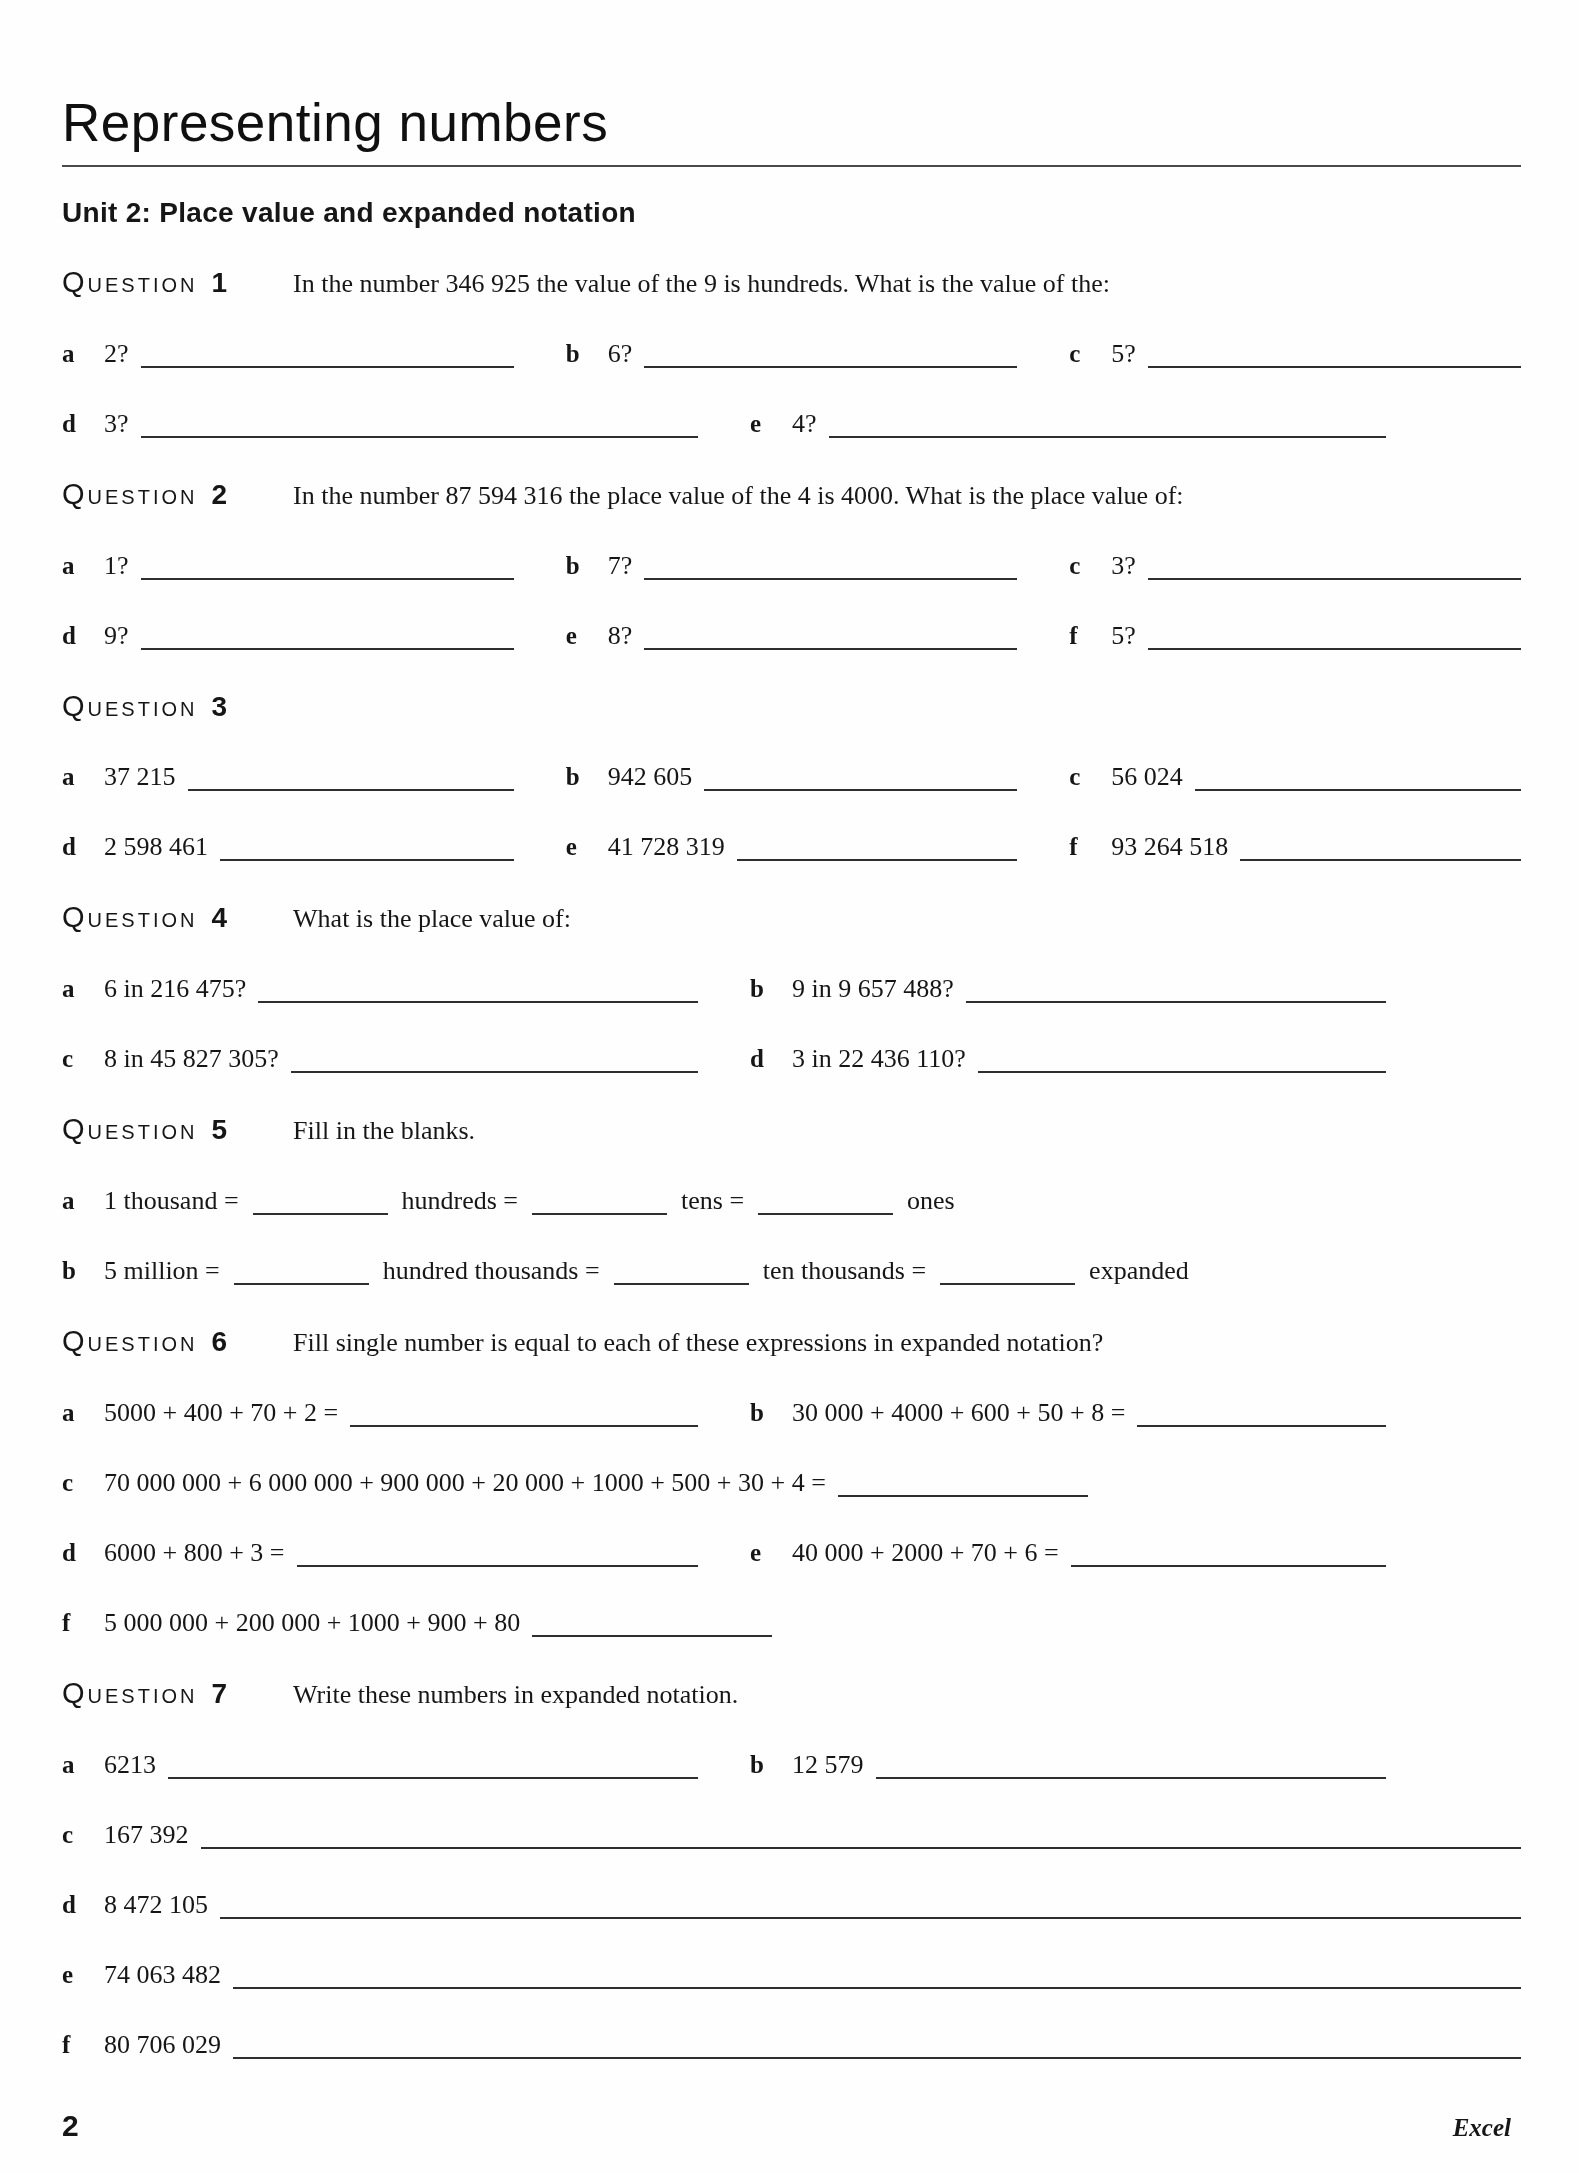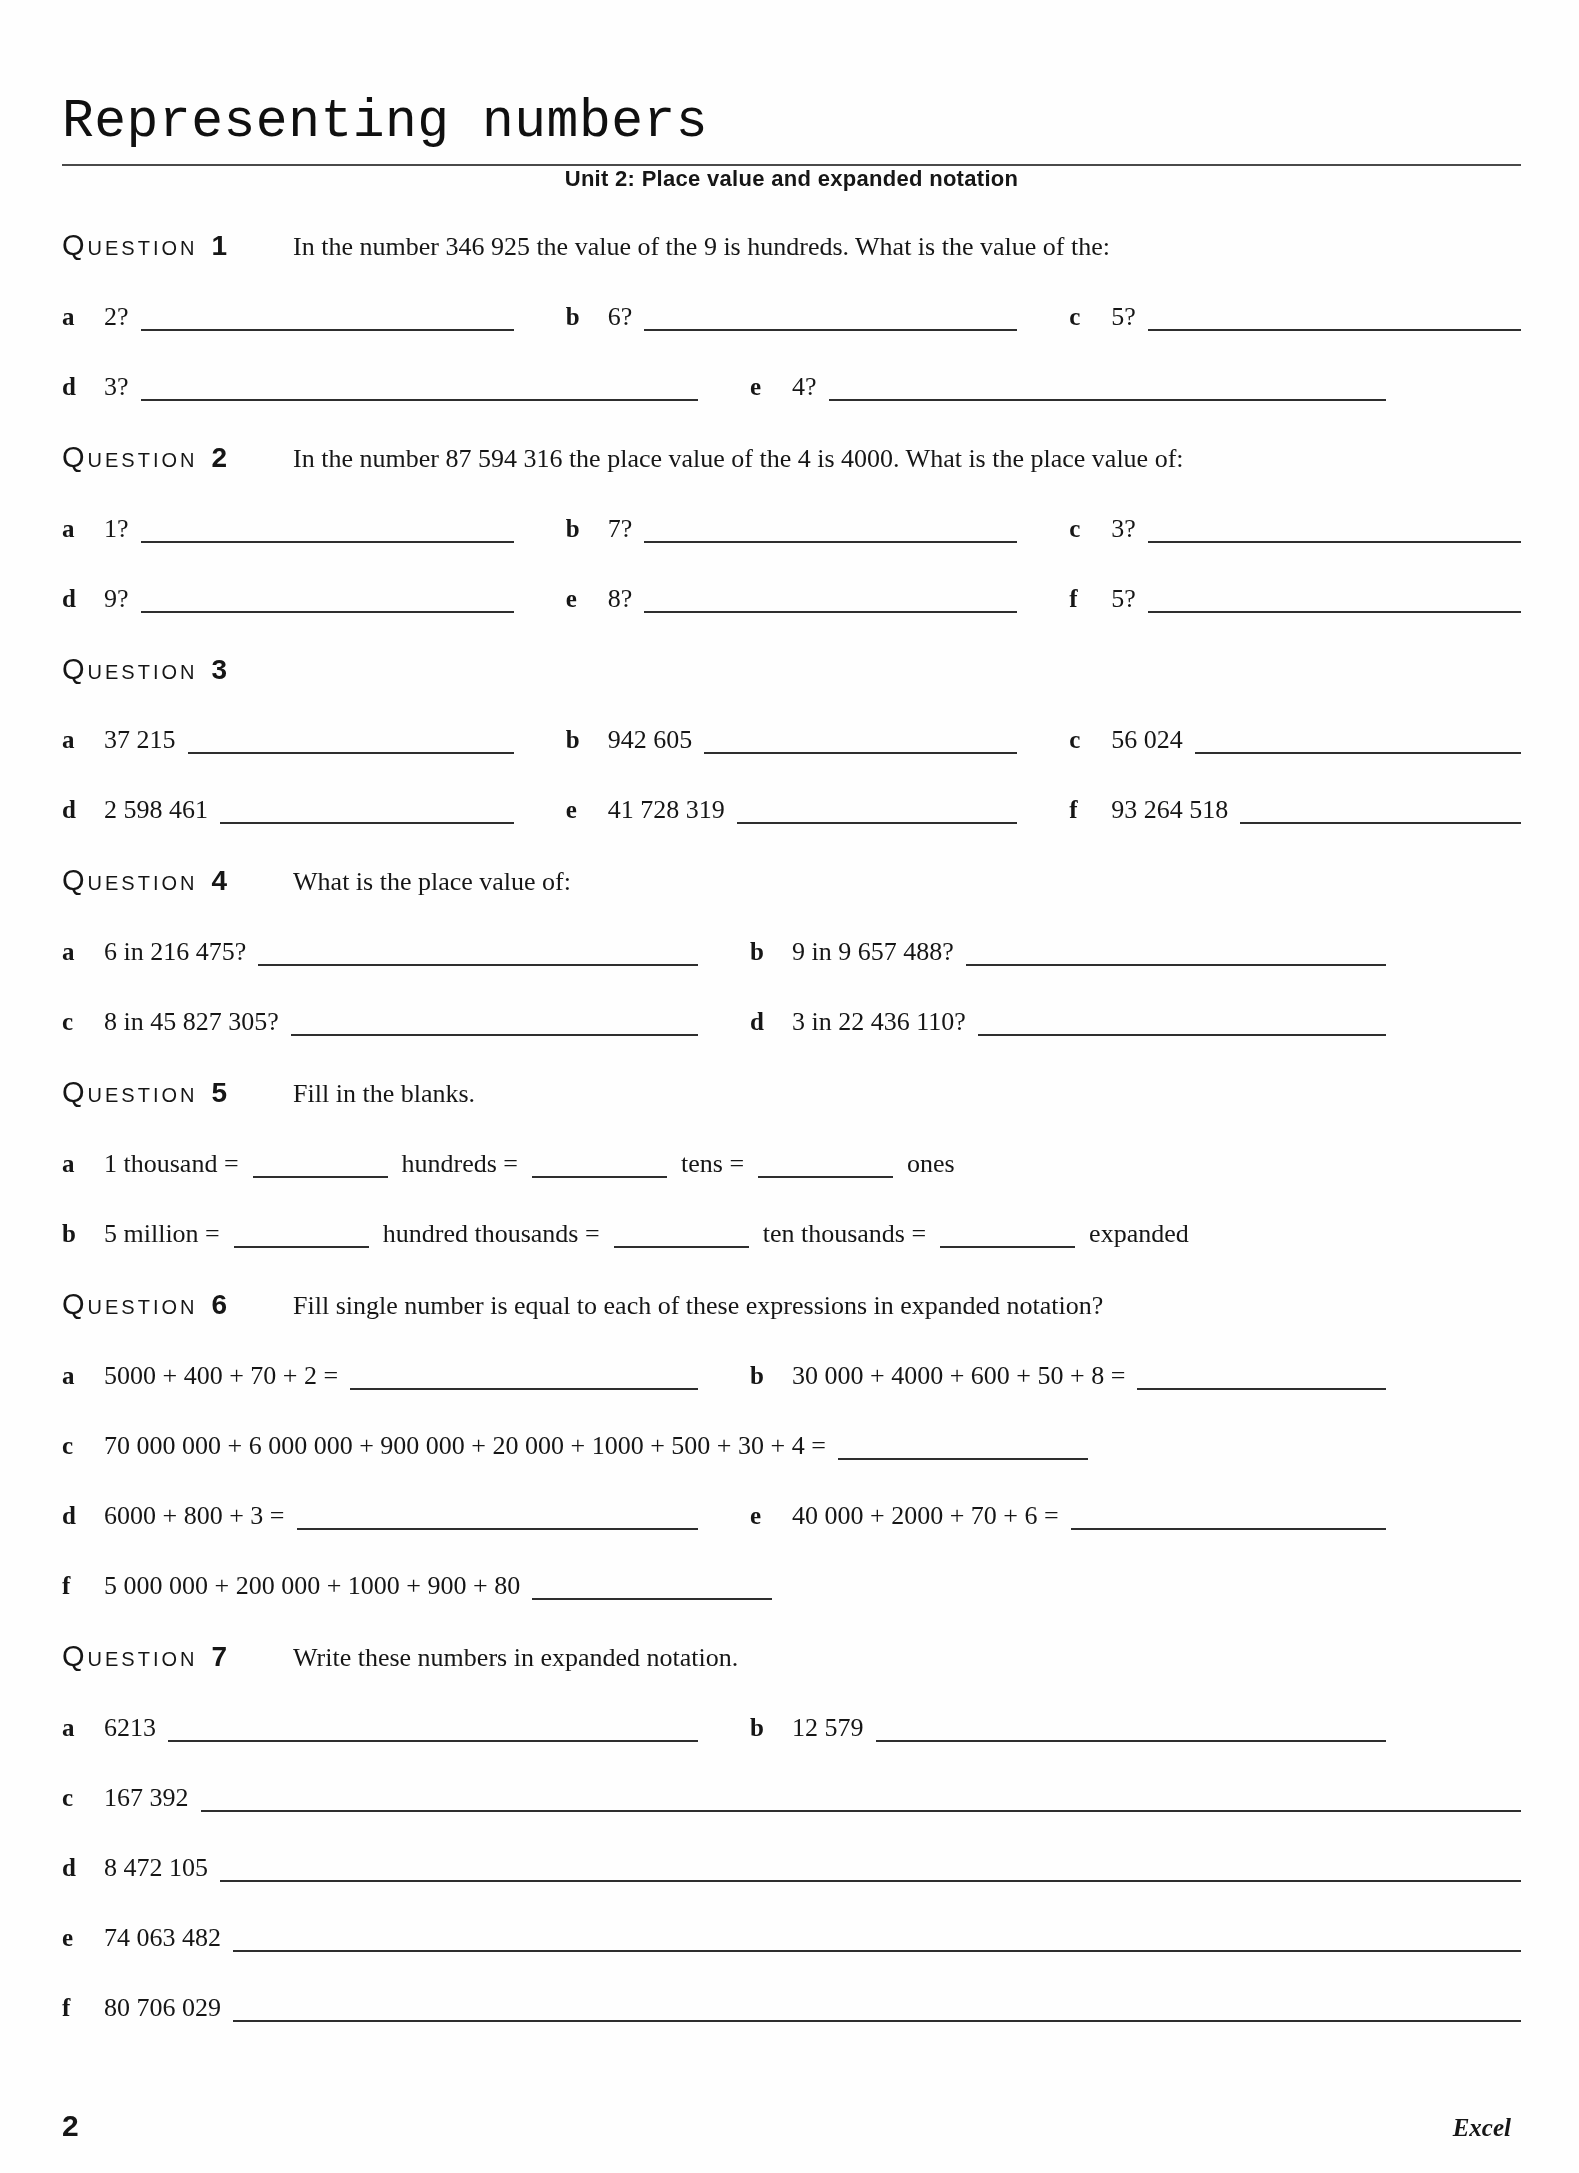--- a/index.html
+++ b/index.html
@@ -9,36 +9,37 @@
     background:#fefefe;
     color:#161616;
     font-family:"Liberation Serif", serif;
     overflow:hidden;
   }
   .content { position:absolute; left:62px; right:58px; top:0; }
 
   
   .page-title {
     margin-top:92px;
-    font-family:Liberation Mono, monospace;
+    font-family:Liberation Sans, sans-serif;
     font-weight:400;
     font-size:53px;
     letter-spacing:0.5px;
     color:#101010;
   }
   .title-rule {
     border:none;
     border-top:2px solid #4a4a4a;
     margin:12px 0 0 0;
   }
   .unit-title {
-    text-align:center;
+    margin-top:30px;
+    text-align:left;
     font-family:"Liberation Sans", sans-serif;
     font-weight:700;
-    font-size:22px;
+    font-size:28px;
     letter-spacing:0.3px;
   }
 
   
   .question { margin-top:36px; }
   .q-heading { display:flex; align-items:baseline; line-height:34px; }
   .q-label {
     font-family:"Liberation Sans", sans-serif;
     font-variant:small-caps;
     font-size:29px;

